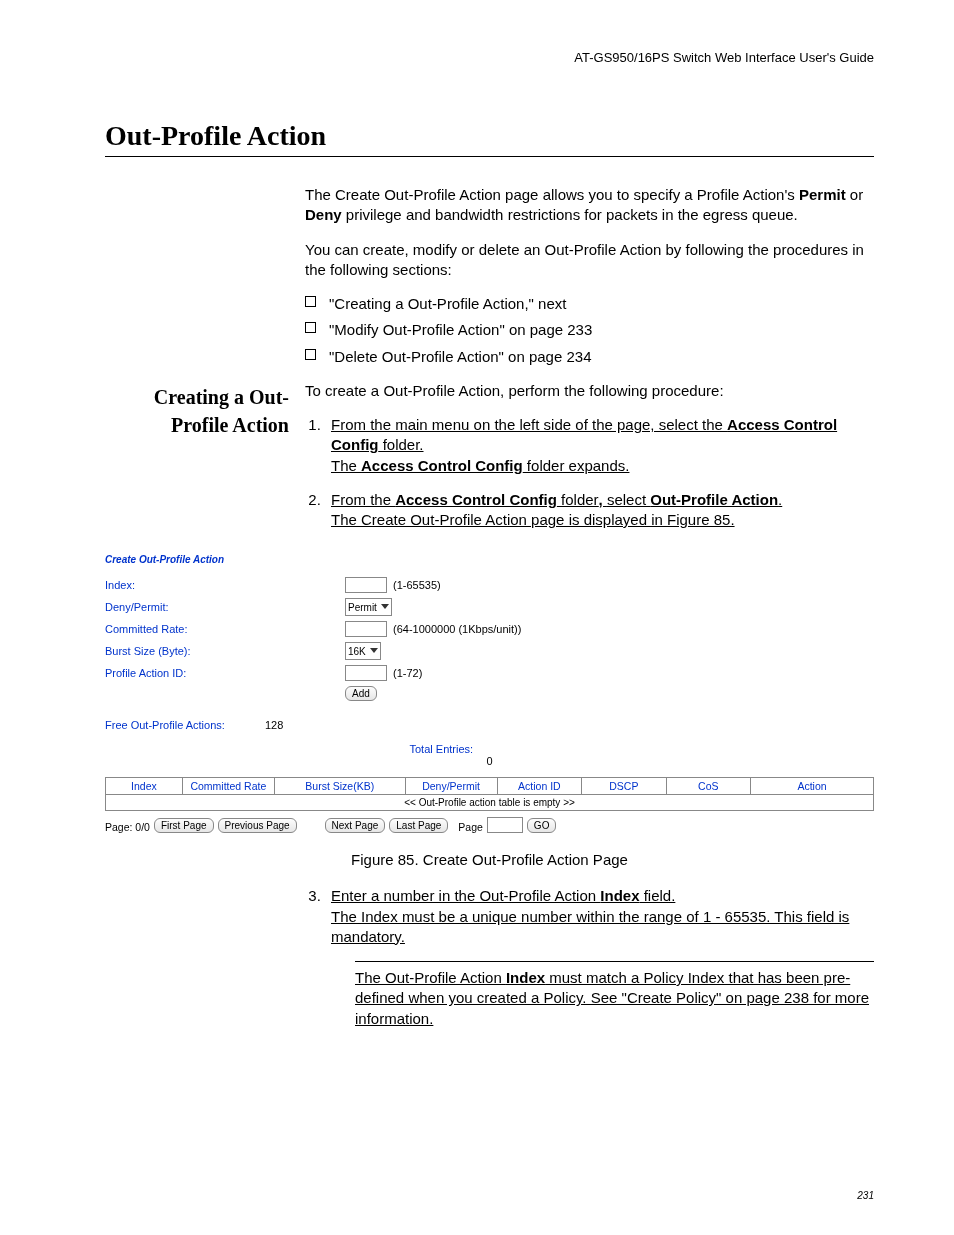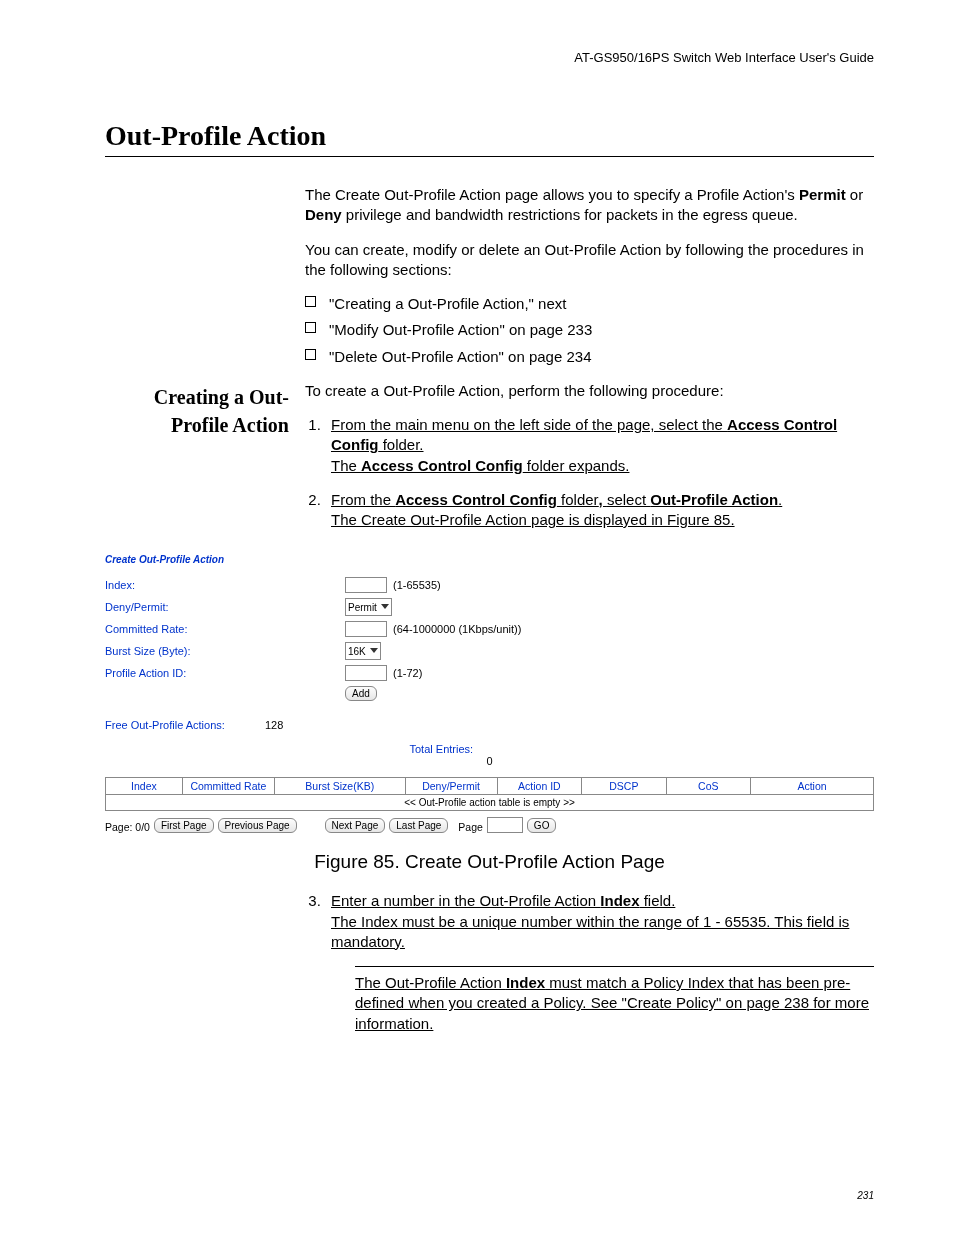--- a/index.html
+++ b/index.html
@@ -164,21 +164,21 @@
   .pager {
     margin-top: 6px;
     font-size: 10.5px;
     display:flex;
     align-items:flex-end;
     gap:4px;
     flex-wrap:wrap;
   }
   .figure-caption {
     text-align: center;
-    font-size: 19px;
+    font-size: 15px;
     margin: 18px 0 18px 0;
   }
   .note-block {
     margin: 14px 0 0 24px;
     border-top: 1px solid #000;
     padding-top: 6px;
     font-size: 15px;
     line-height: 1.35;
   }
   .note-block .note-label { font-weight: bold; display:block; margin-bottom:2px; }

